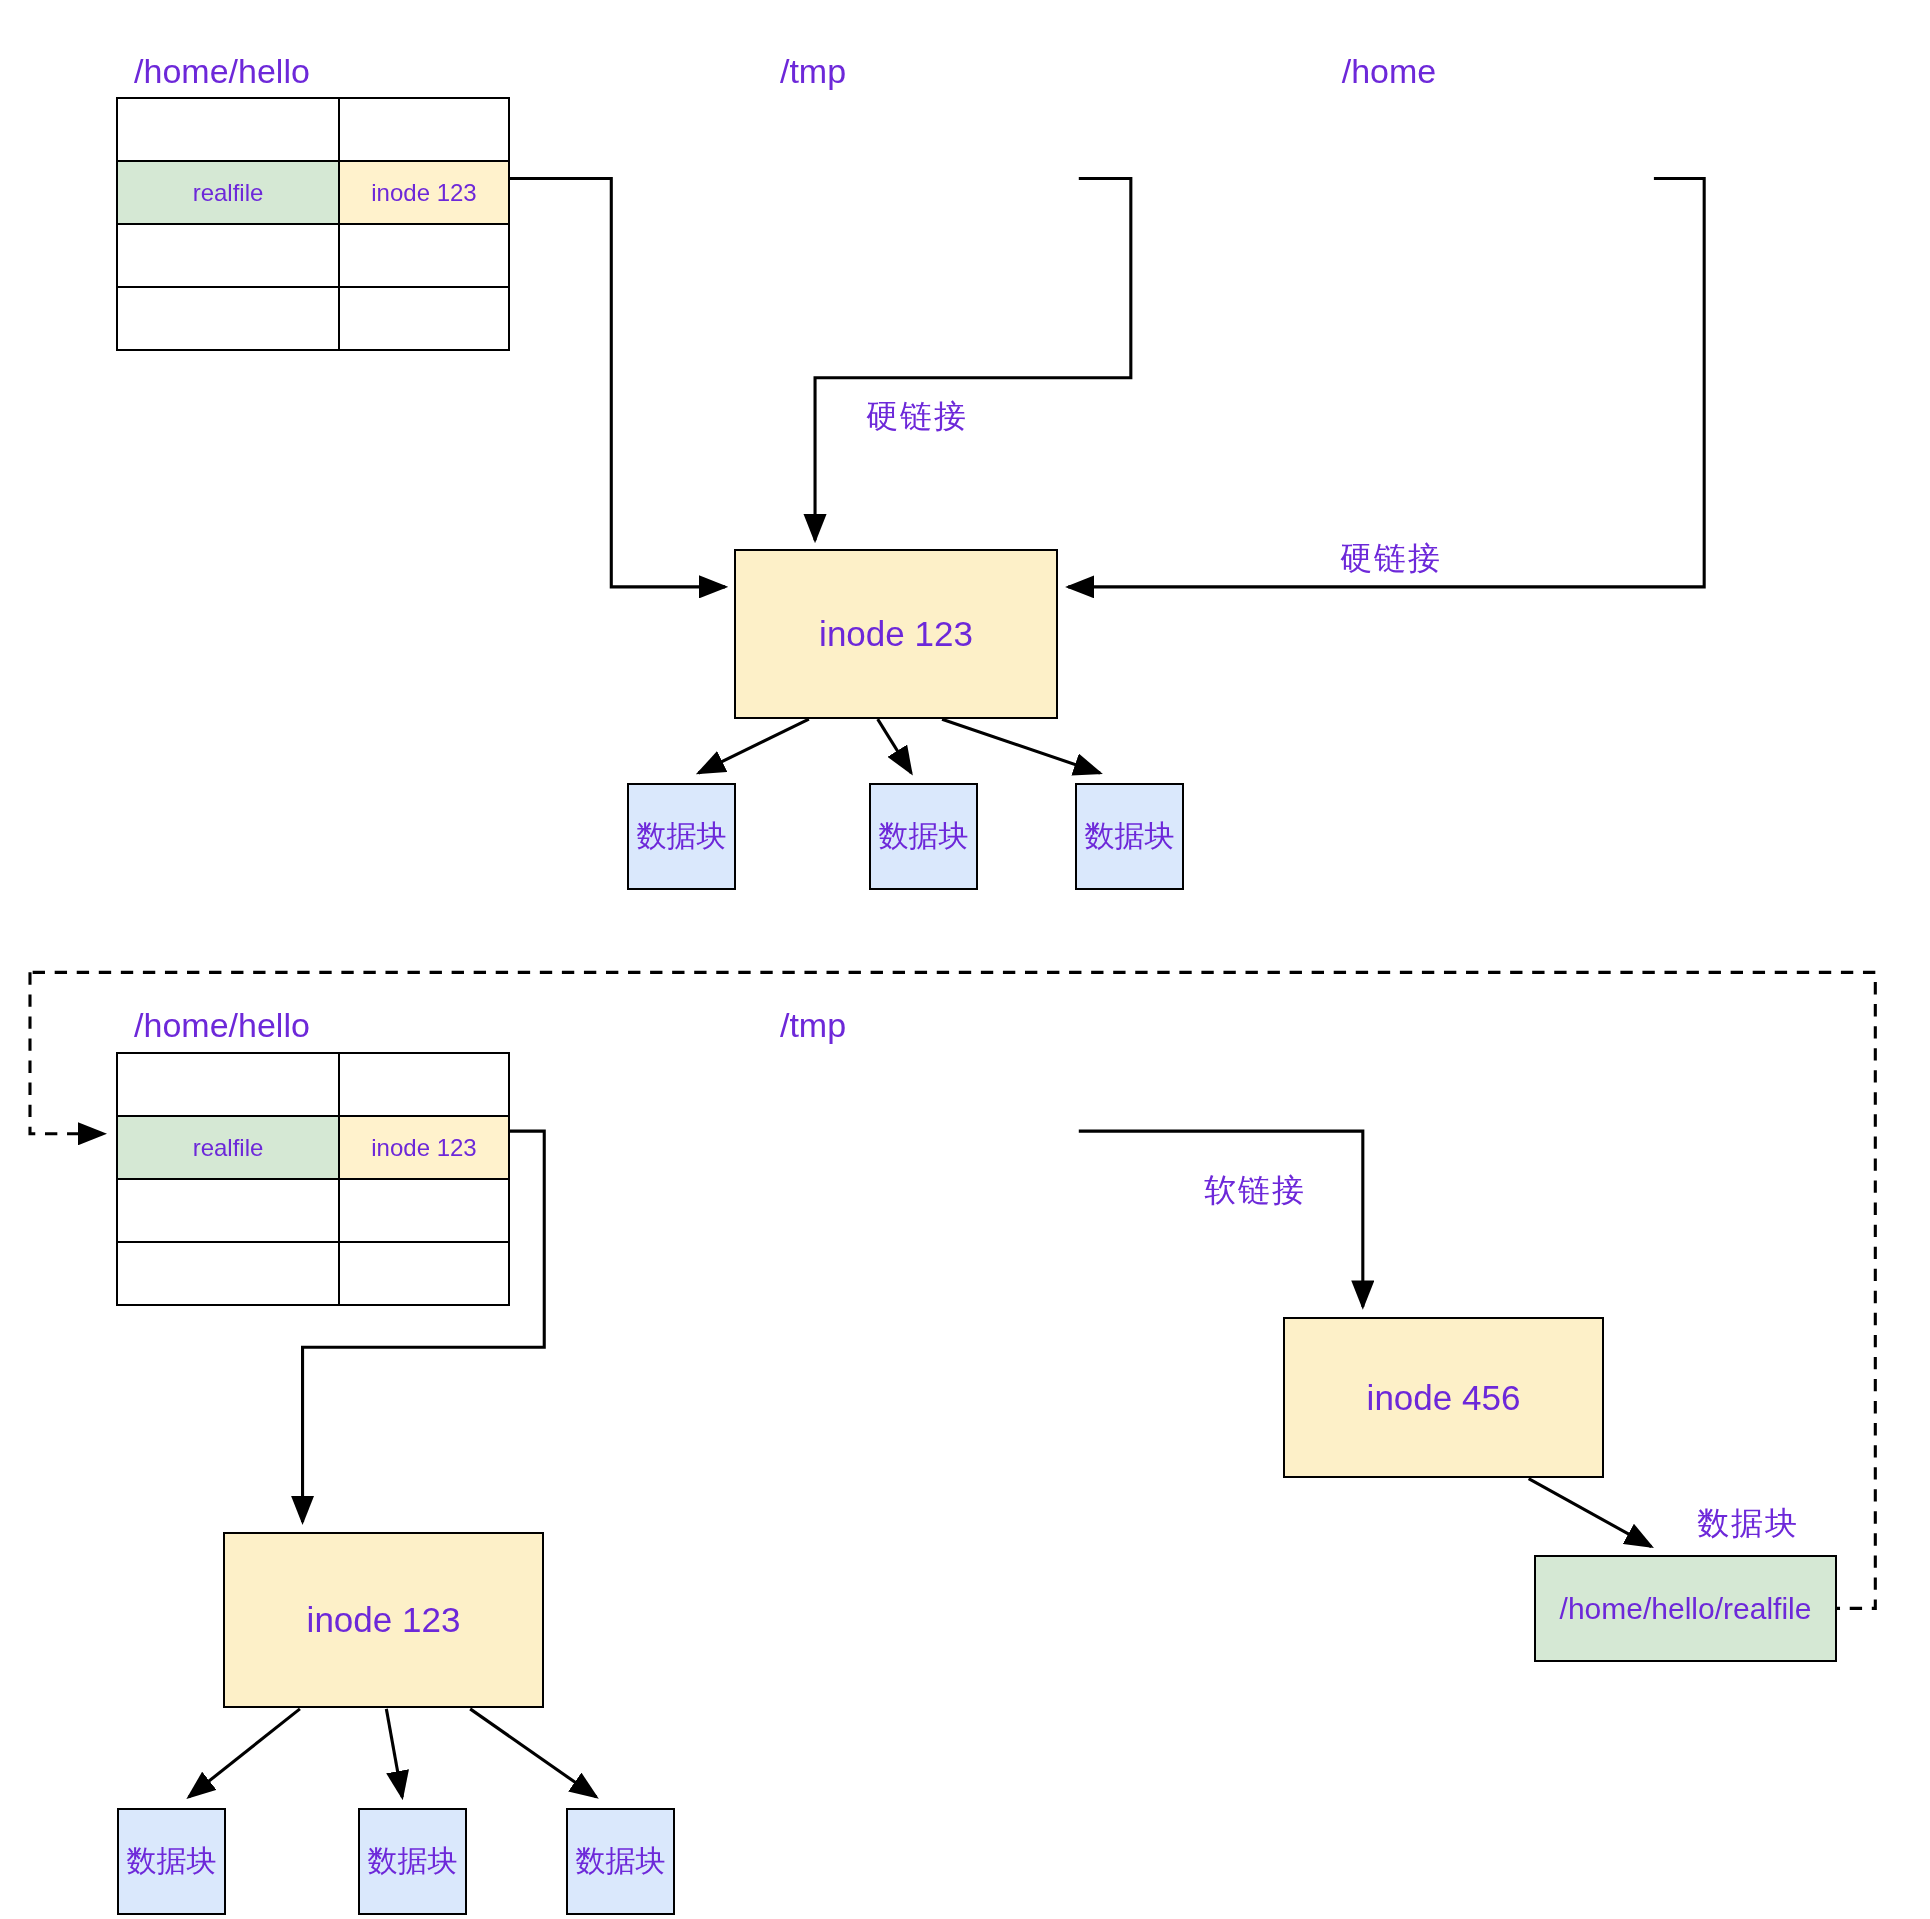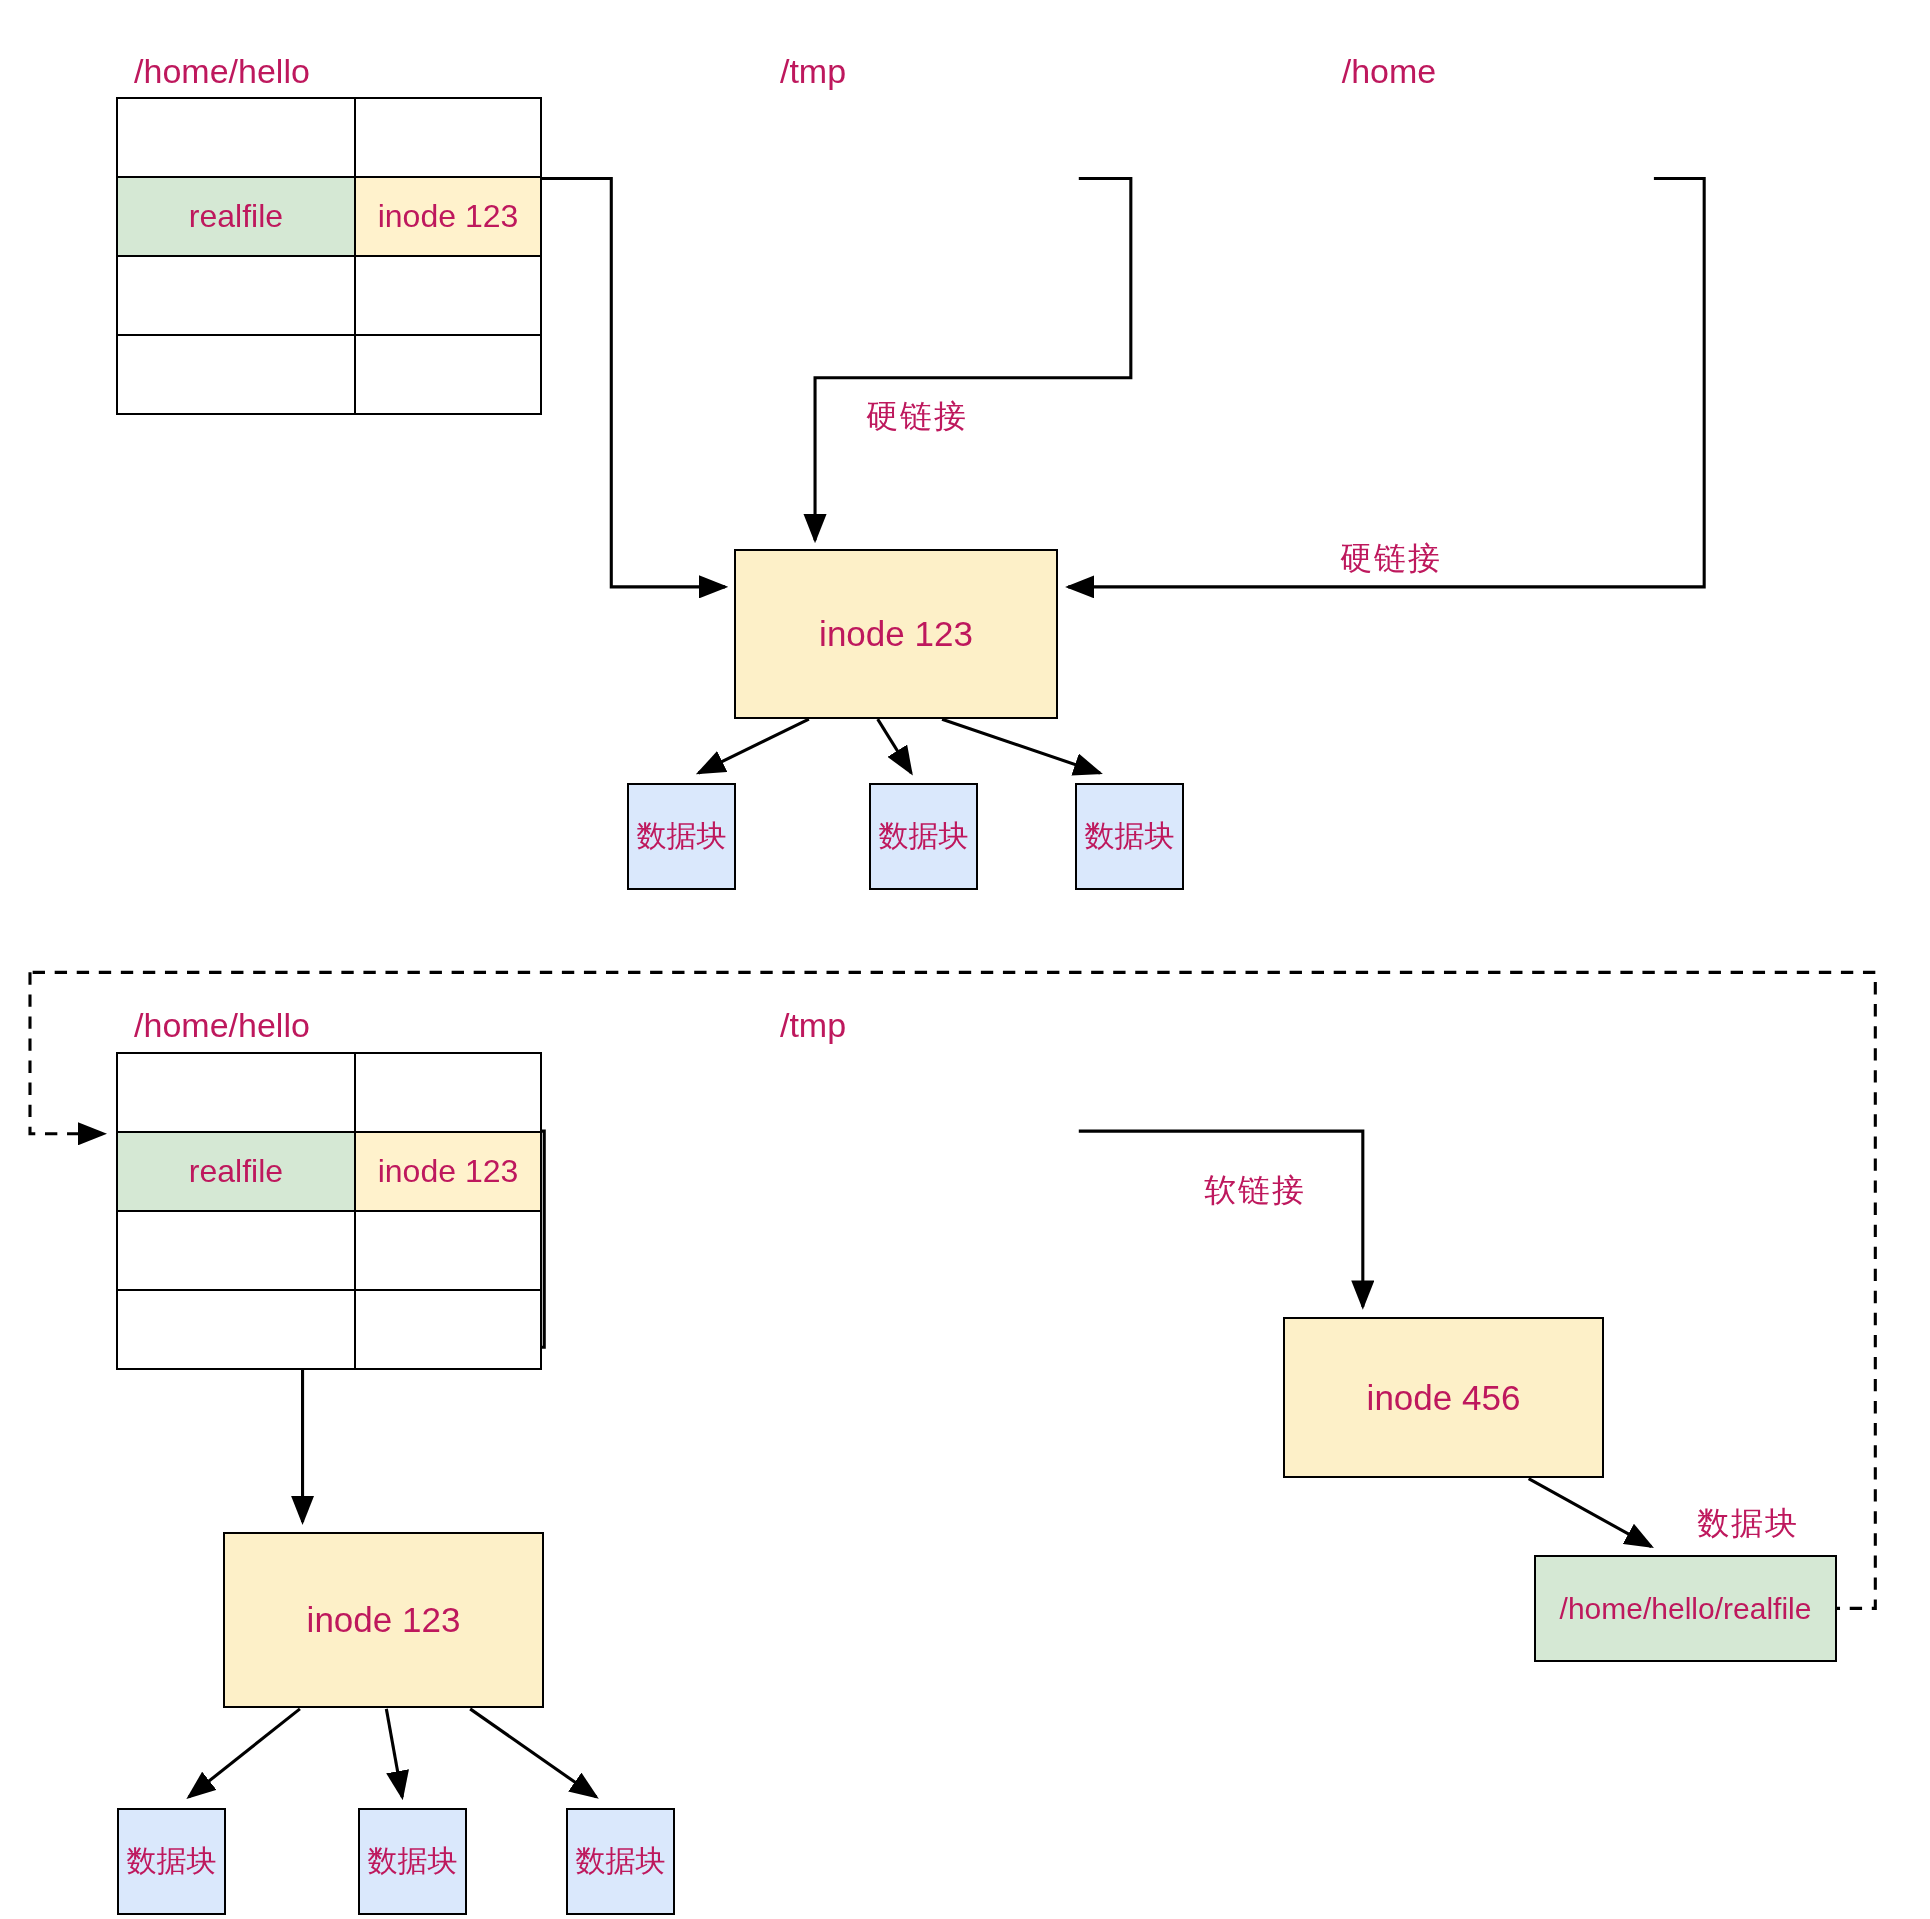--- a/index.html
+++ b/index.html
@@ -8,38 +8,38 @@
     --box-yellow:#fdf0c8;
     --block-blue:#dae8fc;
     --line:#000000;
   }
   html,body{margin:0;padding:0;background:#ffffff;}
   #canvas{
     position:relative;
     width:1930px;height:1920px;
     background:#ffffff;
     font-family:"Liberation Sans","DejaVu Sans",sans-serif;
-    color:#be185d;
+    color:#6d28d9;
     overflow:hidden;
   }
   #wires{position:absolute;left:0;top:0;z-index:1;}
   .dir-table{
     position:absolute;
     border-collapse:collapse;
     table-layout:fixed;
     z-index:2;
     background:#fff;
   }
   .dir-table td{
     border:2.6px solid var(--line);
     height:53px;
-    padding:12px;
+    padding:4px;
     text-align:center;
     vertical-align:middle;
-    font-size:32px;
+    font-size:24px;
     overflow:hidden;
     white-space:nowrap;
   }
   .dir-table .col-name{width:212px;}
   .dir-table .col-inode{width:160px;}
   .dir-table td.name-cell{background:var(--cell-green);}
   .dir-table td.inode-cell{background:var(--cell-yellow);}
   .dir-title{
     position:absolute;
     transform:translate(-50%,-50%);

